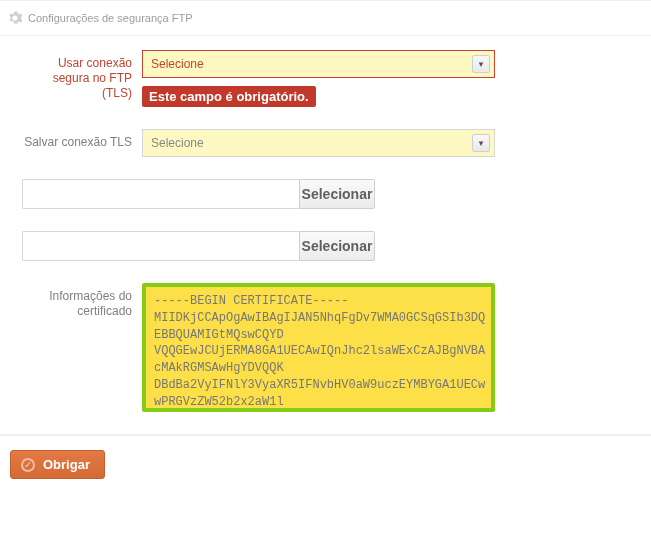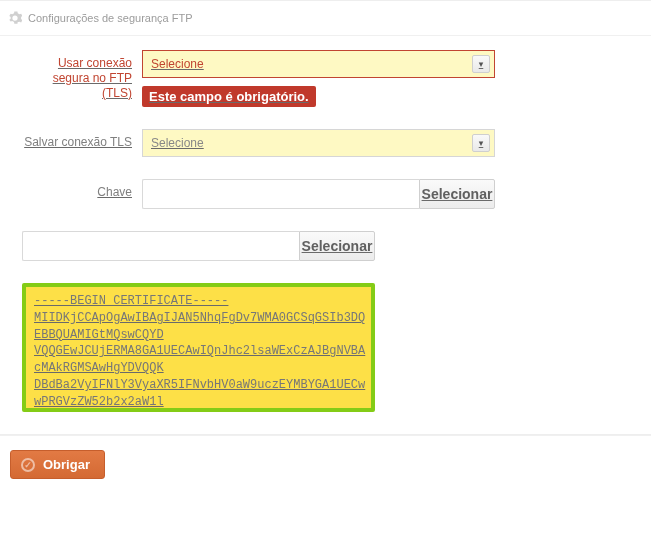--- a/index.html
+++ b/index.html
@@ -31,21 +31,20 @@
     color:#b0b0b0;
   }
   .form {
     padding: 14px 22px 16px 22px;
     border-bottom: 1px solid #eee;
   }
   .row {
     display: flex;
     align-items: flex-start;
     margin-bottom: 22px;
-    text-decoration: underline;
   }
   .row:last-child { margin-bottom: 10px;}
   .label-col {
     width: 120px;
     min-width:120px;
     text-align: right;
     padding-right: 10px;
     padding-top: 6px;
     color: #808080;
     font-size: 12px;
@@ -192,39 +191,39 @@
         <div class="select">
           <span>Selecione</span>
           <span class="arrow-btn">
               <span class="chev">▾</span>
             </span>
         </div>
       </div>
     </div>
 
     <div class="row">
-      <div class="label-col">Chave</div>
       <div class="field-col">
         <div class="file-field">
           <div class="file-input"></div>
           <div class="file-btn">Selecionar</div>
         </div>
       </div>
     </div>
 
     <div class="row">
       <div class="field-col">
         <div class="file-field">
           <div class="file-input"></div>
           <div class="file-btn">Selecionar</div>
         </div>
       </div>
     </div>
 
     <div class="row" style="margin-bottom:6px;">
+      <div class="label-col">Informações do certificado</div>
       <div class="field-col">
         <textarea class="textarea" readonly="" style="">-----BEGIN CERTIFICATE-----
 MIIDKjCCApOgAwIBAgIJAN5NhqFgDv7WMA0GCSqGSIb3DQEBBQUAMIGtMQswCQYD
 VQQGEwJCUjERMA8GA1UECAwIQnJhc2lsaWExCzAJBgNVBAcMAkRGMSAwHgYDVQQK
 DBdBa2VyIFNlY3VyaXR5IFNvbHV0aW9uczEYMBYGA1UECwwPRGVzZW52b2x2aW1l
 bnRvMRgwFgYDVQQDDA93d3cuYWtlci5jb20uYnI5jb20uYnIuYnIxKDAmBgkqhkiG9w0BCQEWGW9z
 ZWlhcy52aWVpcmFAYWtlci5jb20uYnIwHhcNMTMwODI2MTc</textarea>
       </div>
     </div>
 

